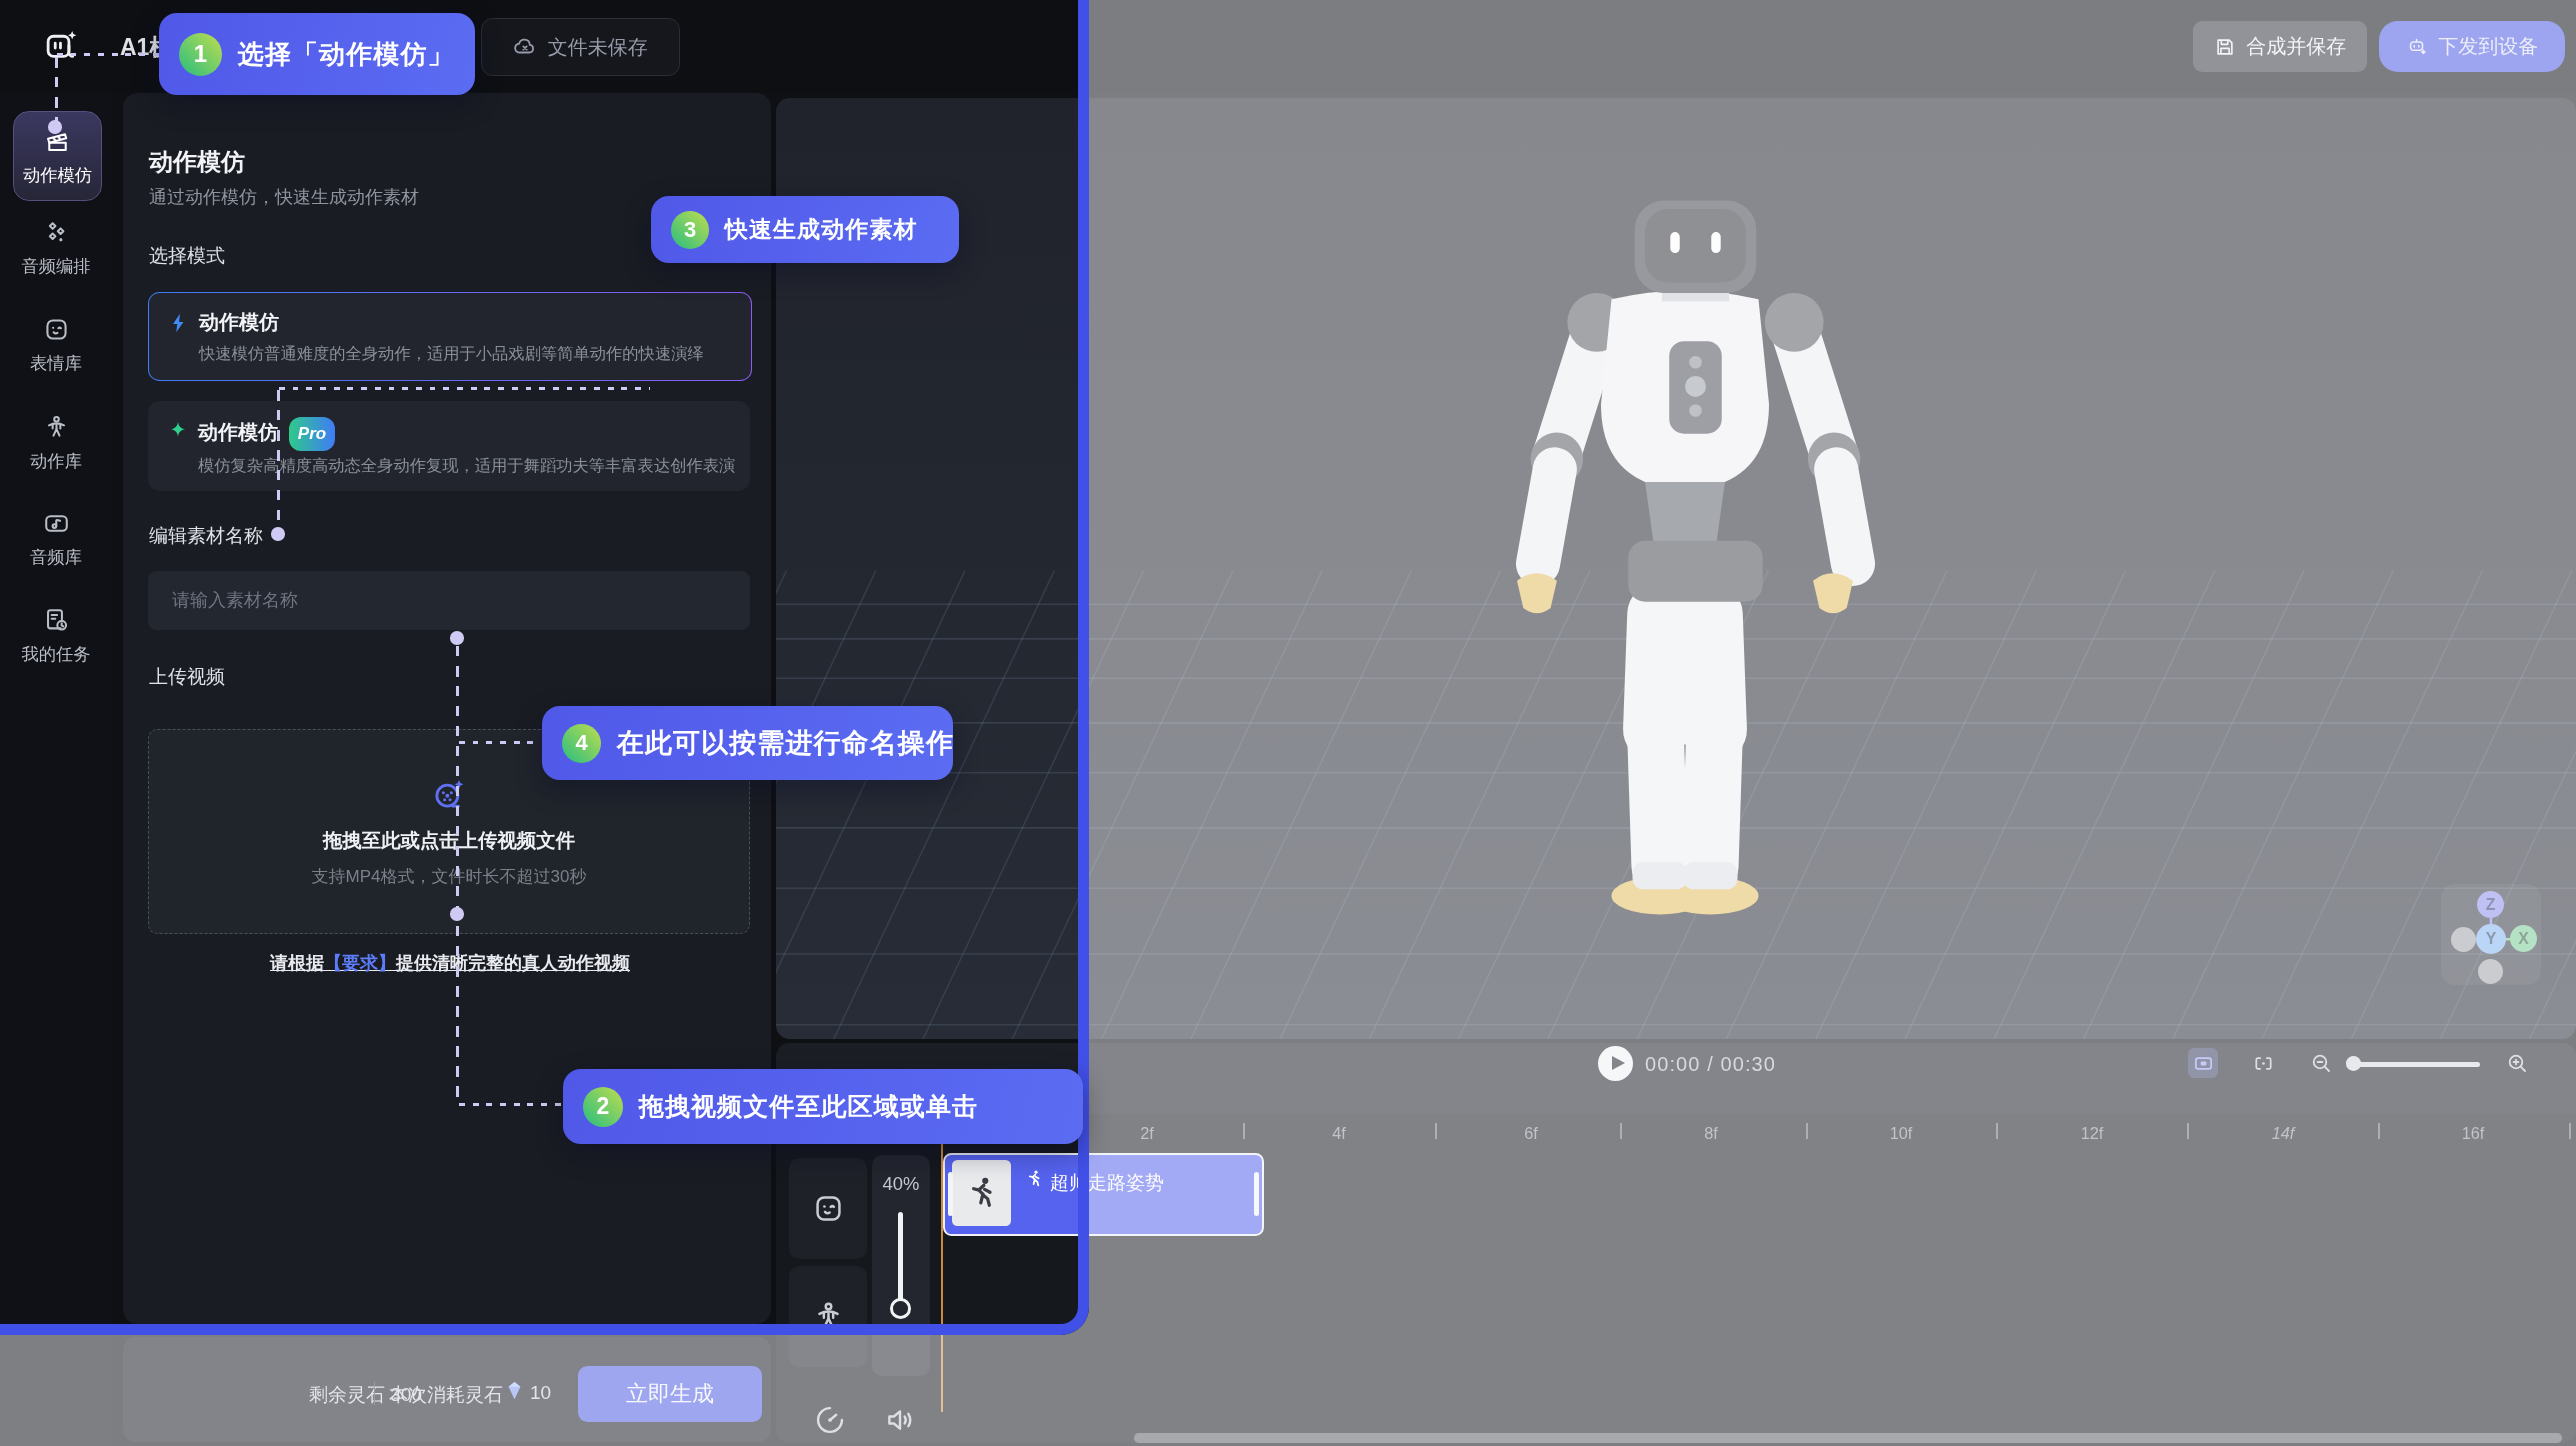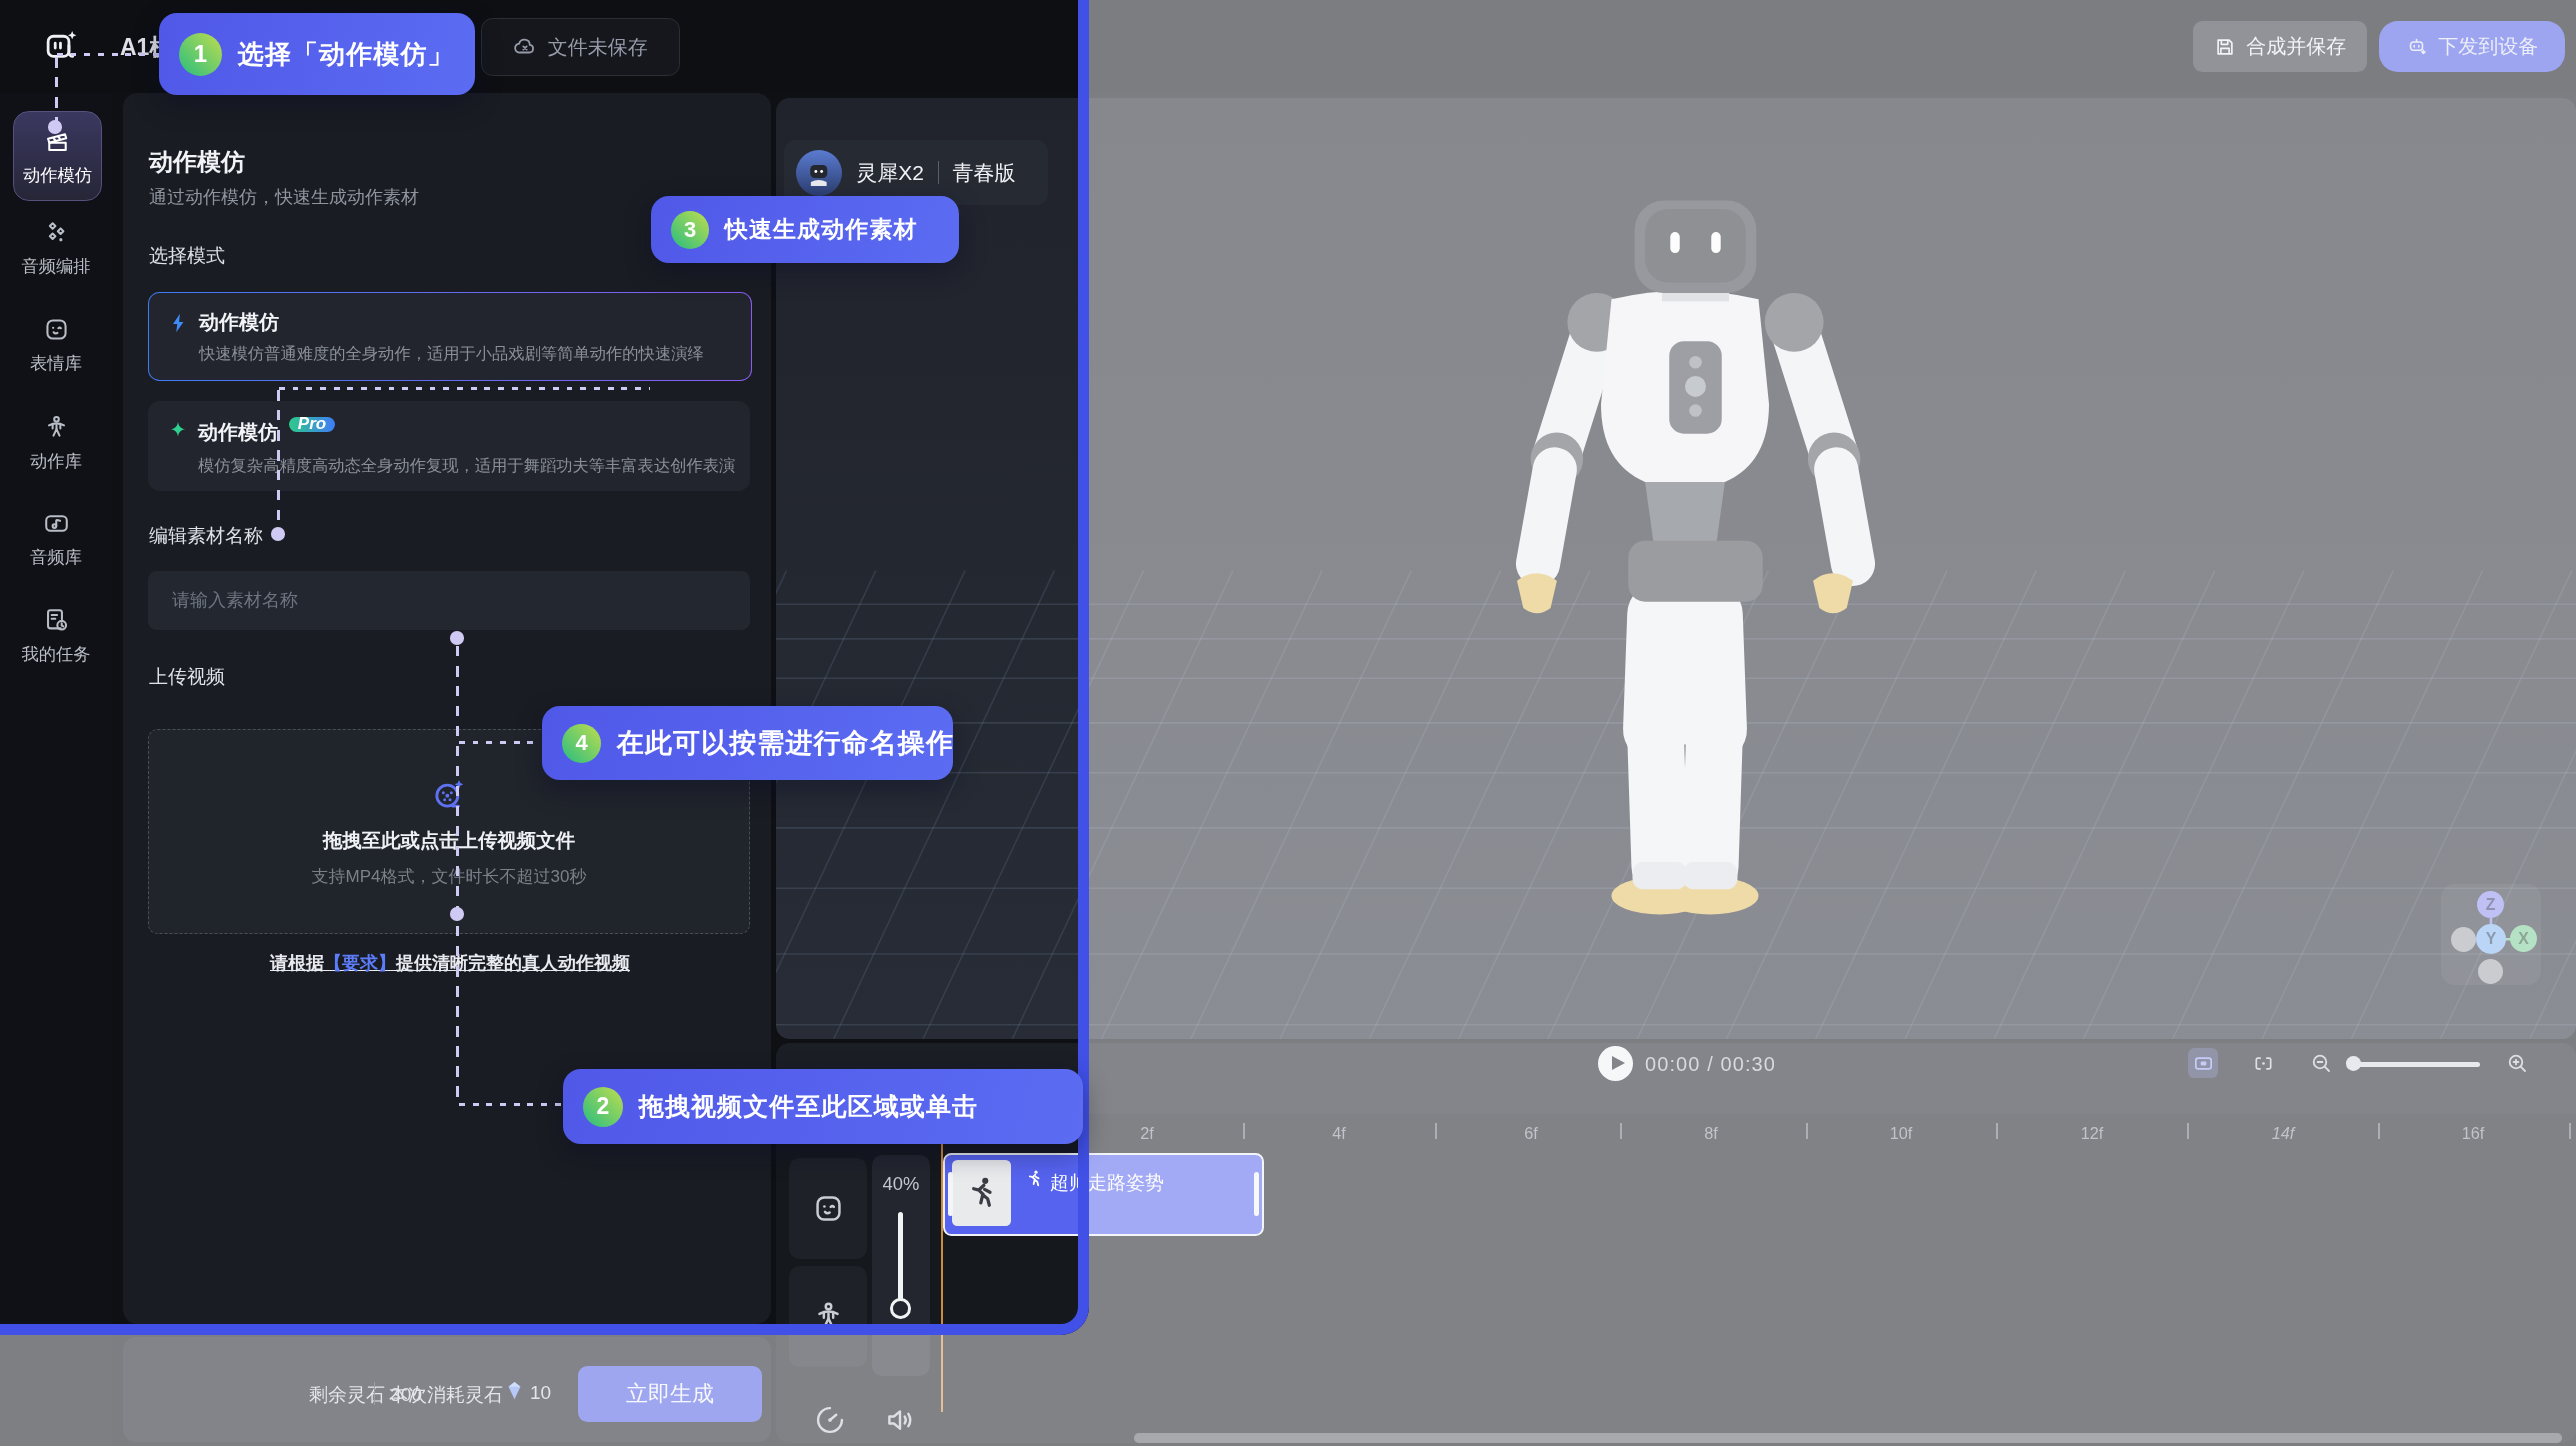--- a/index.html
+++ b/index.html
@@ -22,21 +22,21 @@
                border:1.1px solid #55517e;color:#fff;}
   
   .panel{left:123px;top:93px;width:648px;height:1231px;background:#191c22;border-radius:14.7px;}
   .ptitle{left:149px;top:146px;font-size:24px;font-weight:bold;color:#f2f3f6;}
   .psub{left:149px;top:185px;font-size:18px;color:#8f95a0;}
   .seclabel{font-size:19px;color:#dfe2e8;}
   .mcard{left:148px;width:602px;background:#22252d;border-radius:11.6px;}
   .mcard.sel{border:1.6px solid transparent;background:linear-gradient(#22252d,#22252d) padding-box,linear-gradient(90deg,#3f7cf6,#8a5cf0) border-box;}
   .mtitle{font-size:20px;font-weight:bold;color:#f2f4f8;white-space:nowrap;}
   .mdesc{font-size:16.3px;color:#8a9099;white-space:nowrap;}
-  .probadge{display:inline-flex;align-items:center;justify-content:center;width:46px;height:15px;border-radius:12px;
+  .probadge{display:inline-flex;align-items:center;justify-content:center;width:46px;height:34px;border-radius:12px;
             background:linear-gradient(90deg,#2fc98b,#3f7cf6);color:#fff;font-size:17px;font-weight:bold;font-style:italic;}
   .input{left:148px;top:571px;width:602px;height:59px;background:#232730;border:none;border-radius:8.4px;
          padding:0 24px;font-size:18px;color:#dfe2e8;font-family:"Liberation Sans",sans-serif;box-sizing:border-box;}
   .input::placeholder{color:#6e7480;}
   .upbox{left:148px;top:729px;width:602px;height:205px;background:#20242b;border:1.6px dashed #494e59;border-radius:9.5px;
          display:flex;flex-direction:column;align-items:center;box-sizing:border-box;}
   .upt1{margin-top:12.6px;font-size:19.4px;font-weight:bold;color:#eff1f5;}
   .upt2{margin-top:11.6px;font-size:17px;color:#7a8089;}
   .note{left:149px;top:951px;width:602px;text-align:center;font-size:18px;font-weight:bold;color:#e8eaef;white-space:nowrap;text-decoration:underline;}
   .note .lk{color:#5d7cfa;}
@@ -334,33 +334,20 @@
       <circle cx="230" cy="183" r="10" fill="#9aa0a8"></circle>
 
       <rect x="198" y="86" width="64" height="16" fill="#caccd1"></rect>
       <rect x="172" y="6" width="116" height="88" rx="28" fill="#3f434a"></rect>
       <rect x="182" y="14" width="96" height="70" rx="22" fill="#2e3138"></rect>
       <rect x="206" y="36" width="9" height="20" rx="4.5" fill="#fff"></rect>
       <rect x="245" y="36" width="9" height="20" rx="4.5" fill="#fff"></rect>
     </svg>
   </div>
 
-  <div class="abs badge">
-    <div class="avatar">
-      <svg width="31.5" height="31.5" viewBox="0 0 24 24">
-        <rect x="5.5" y="6" width="13" height="10" rx="3.5" fill="#24272e"></rect>
-        <circle cx="9.8" cy="11" r="1.1" fill="#fff"></circle>
-          <circle cx="14.2" cy="11" r="1.1" fill="#fff"></circle>
-        <path d="M6 19q6-3 12 0v3H6z" fill="#e9ebef"></path>
-      </svg>
-    </div>
-    <span class="bname">灵犀X2</span>
-    <span class="bdiv"></span>
-    <span class="bname" style="margin-left:0;">青春版</span>
-  </div>
 
   <div class="abs gizmo">
     <svg class="abs" style="left:0;top:0;" width="100" height="101" viewBox="0 0 190 192">
       <line x1="95" y1="105" x2="95" y2="44" stroke="#8a8ced" stroke-width="5"></line>
       <line x1="95" y1="105" x2="158" y2="105" stroke="#77cb92" stroke-width="5"></line>
     </svg>
     <div class="axis" style="left:36px;top:7.4px;width:27px;height:27px;background:#8a8ced;color:#33356b;">Z</div>
     <div class="axis" style="left:9.5px;top:43px;width:25px;height:25px;background:#9fa2a8;"></div>
     <div class="axis" style="left:35px;top:40px;width:30px;height:30px;background:#82b4f2;color:#274368;">Y</div>
     <div class="axis" style="left:69px;top:41px;width:27px;height:27px;background:#77cb92;color:#2b5a3c;">X</div>

